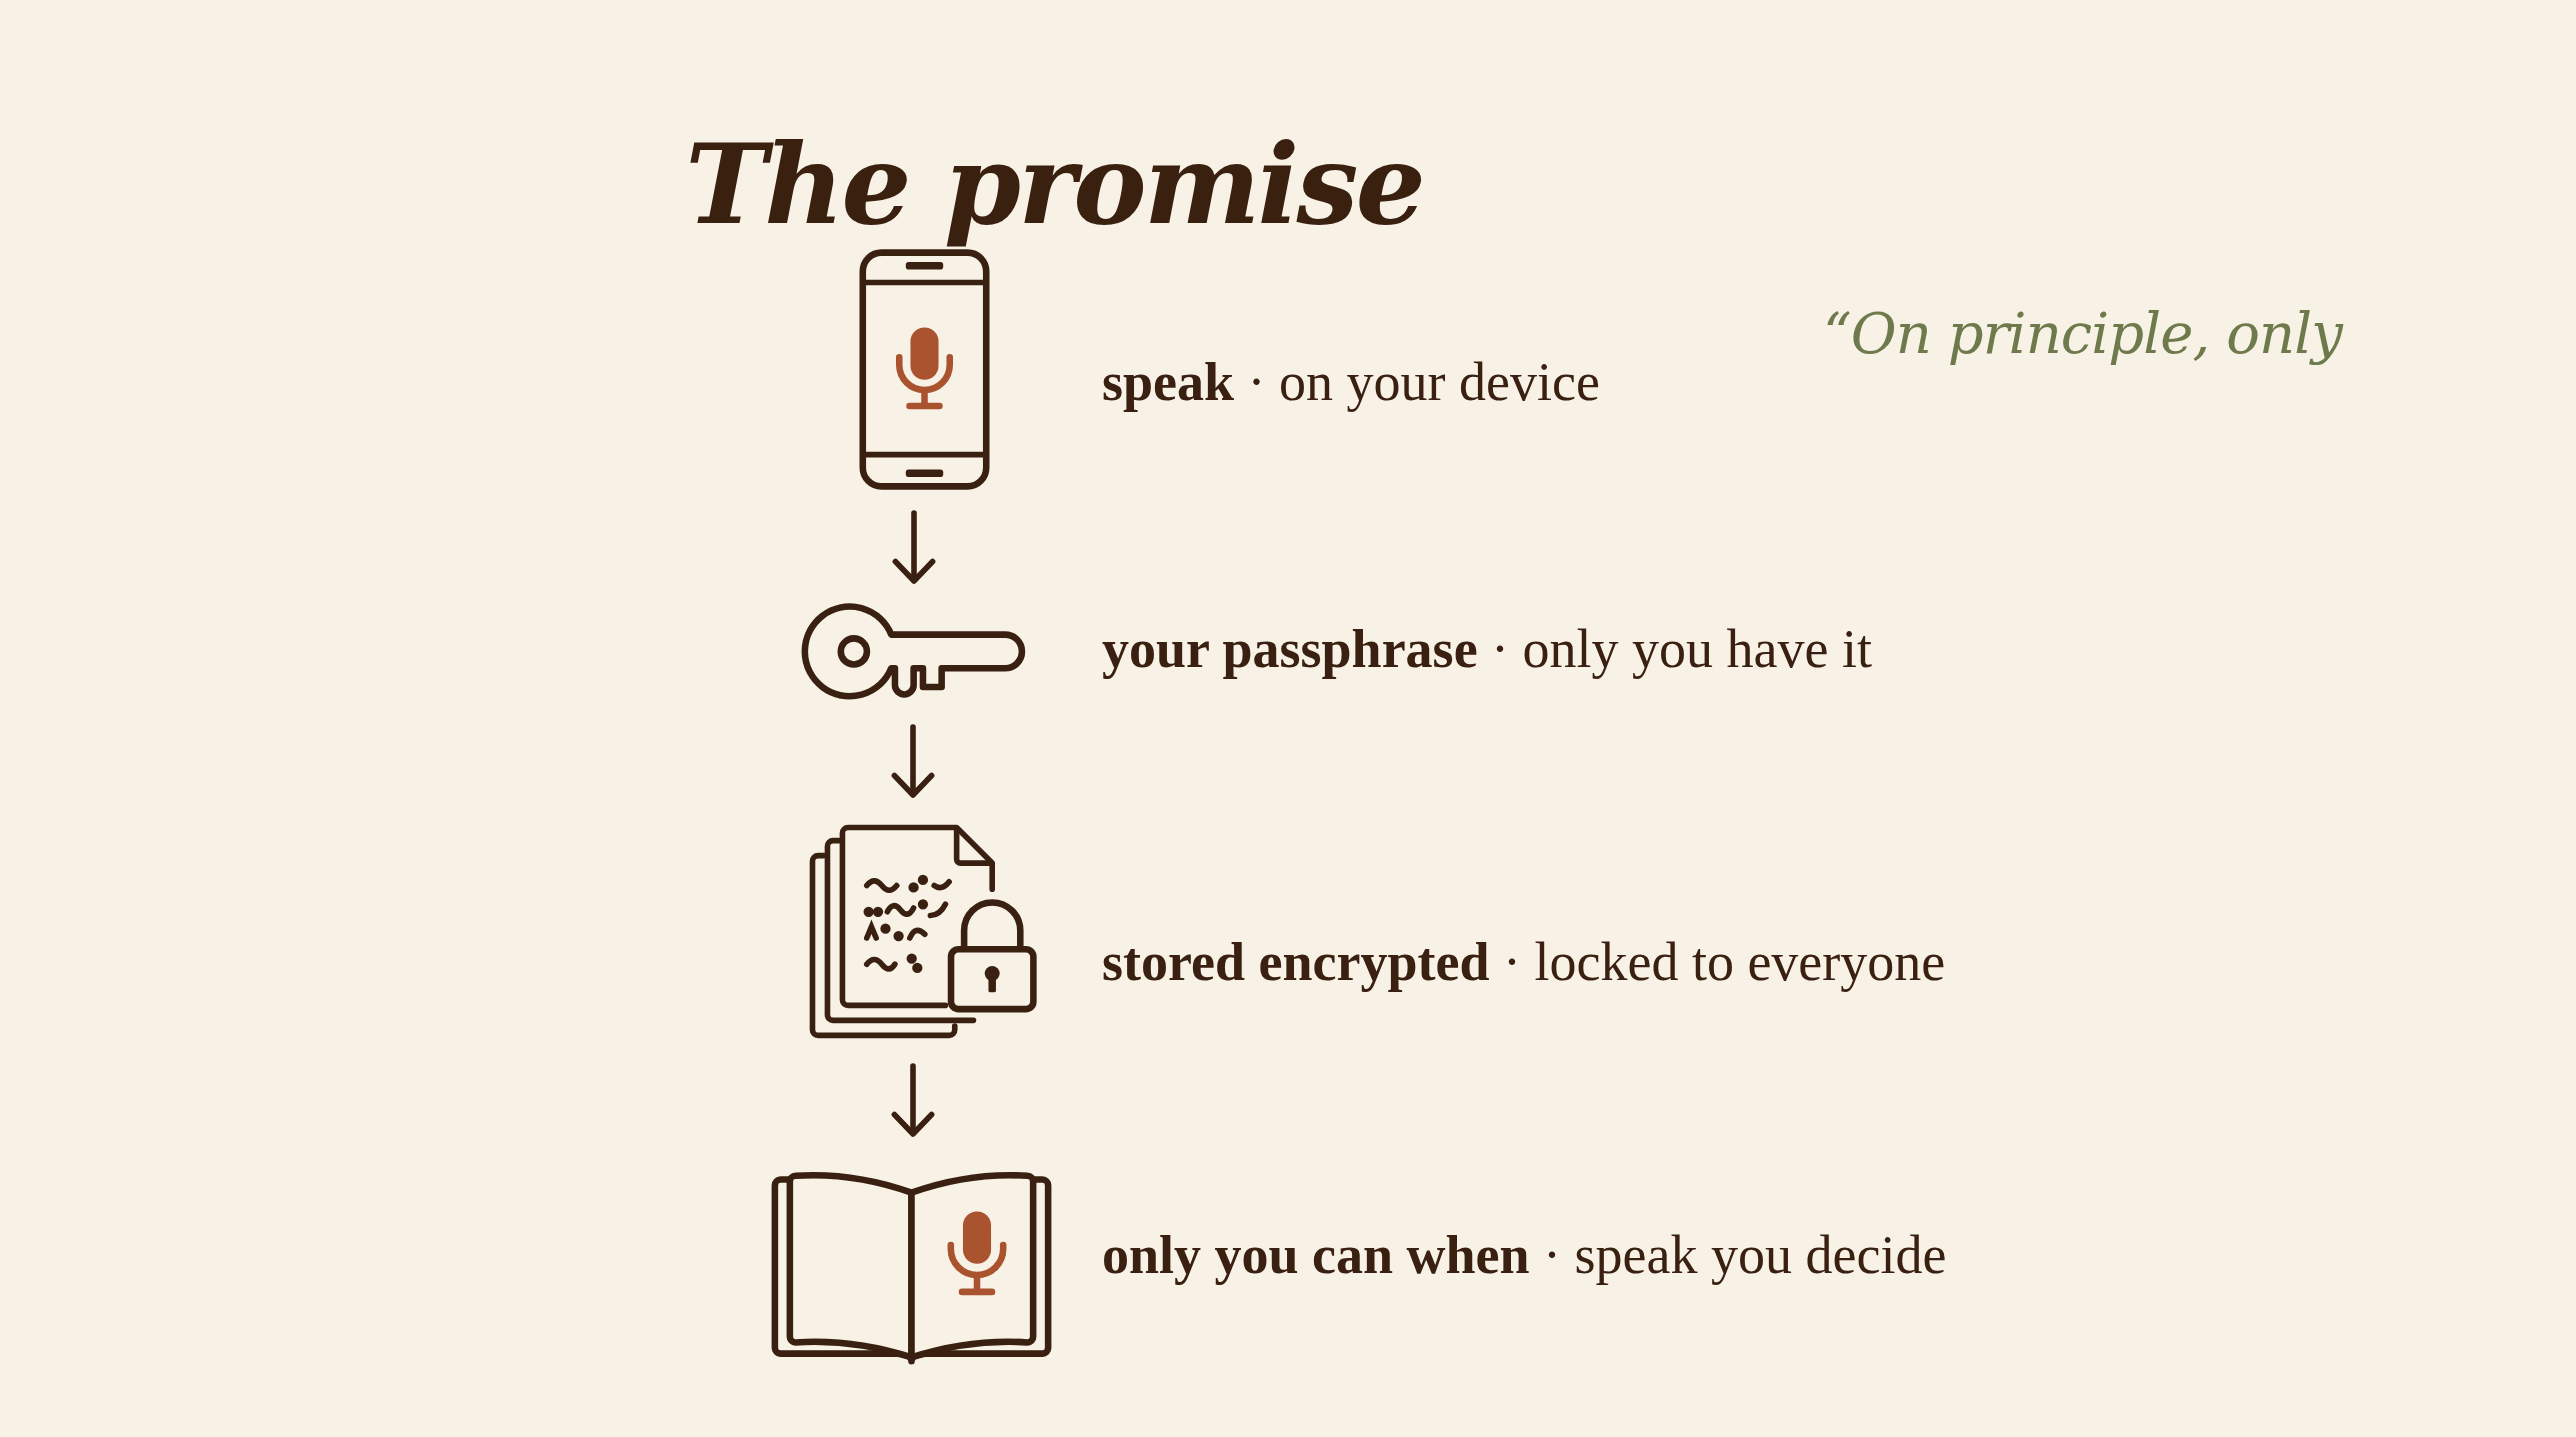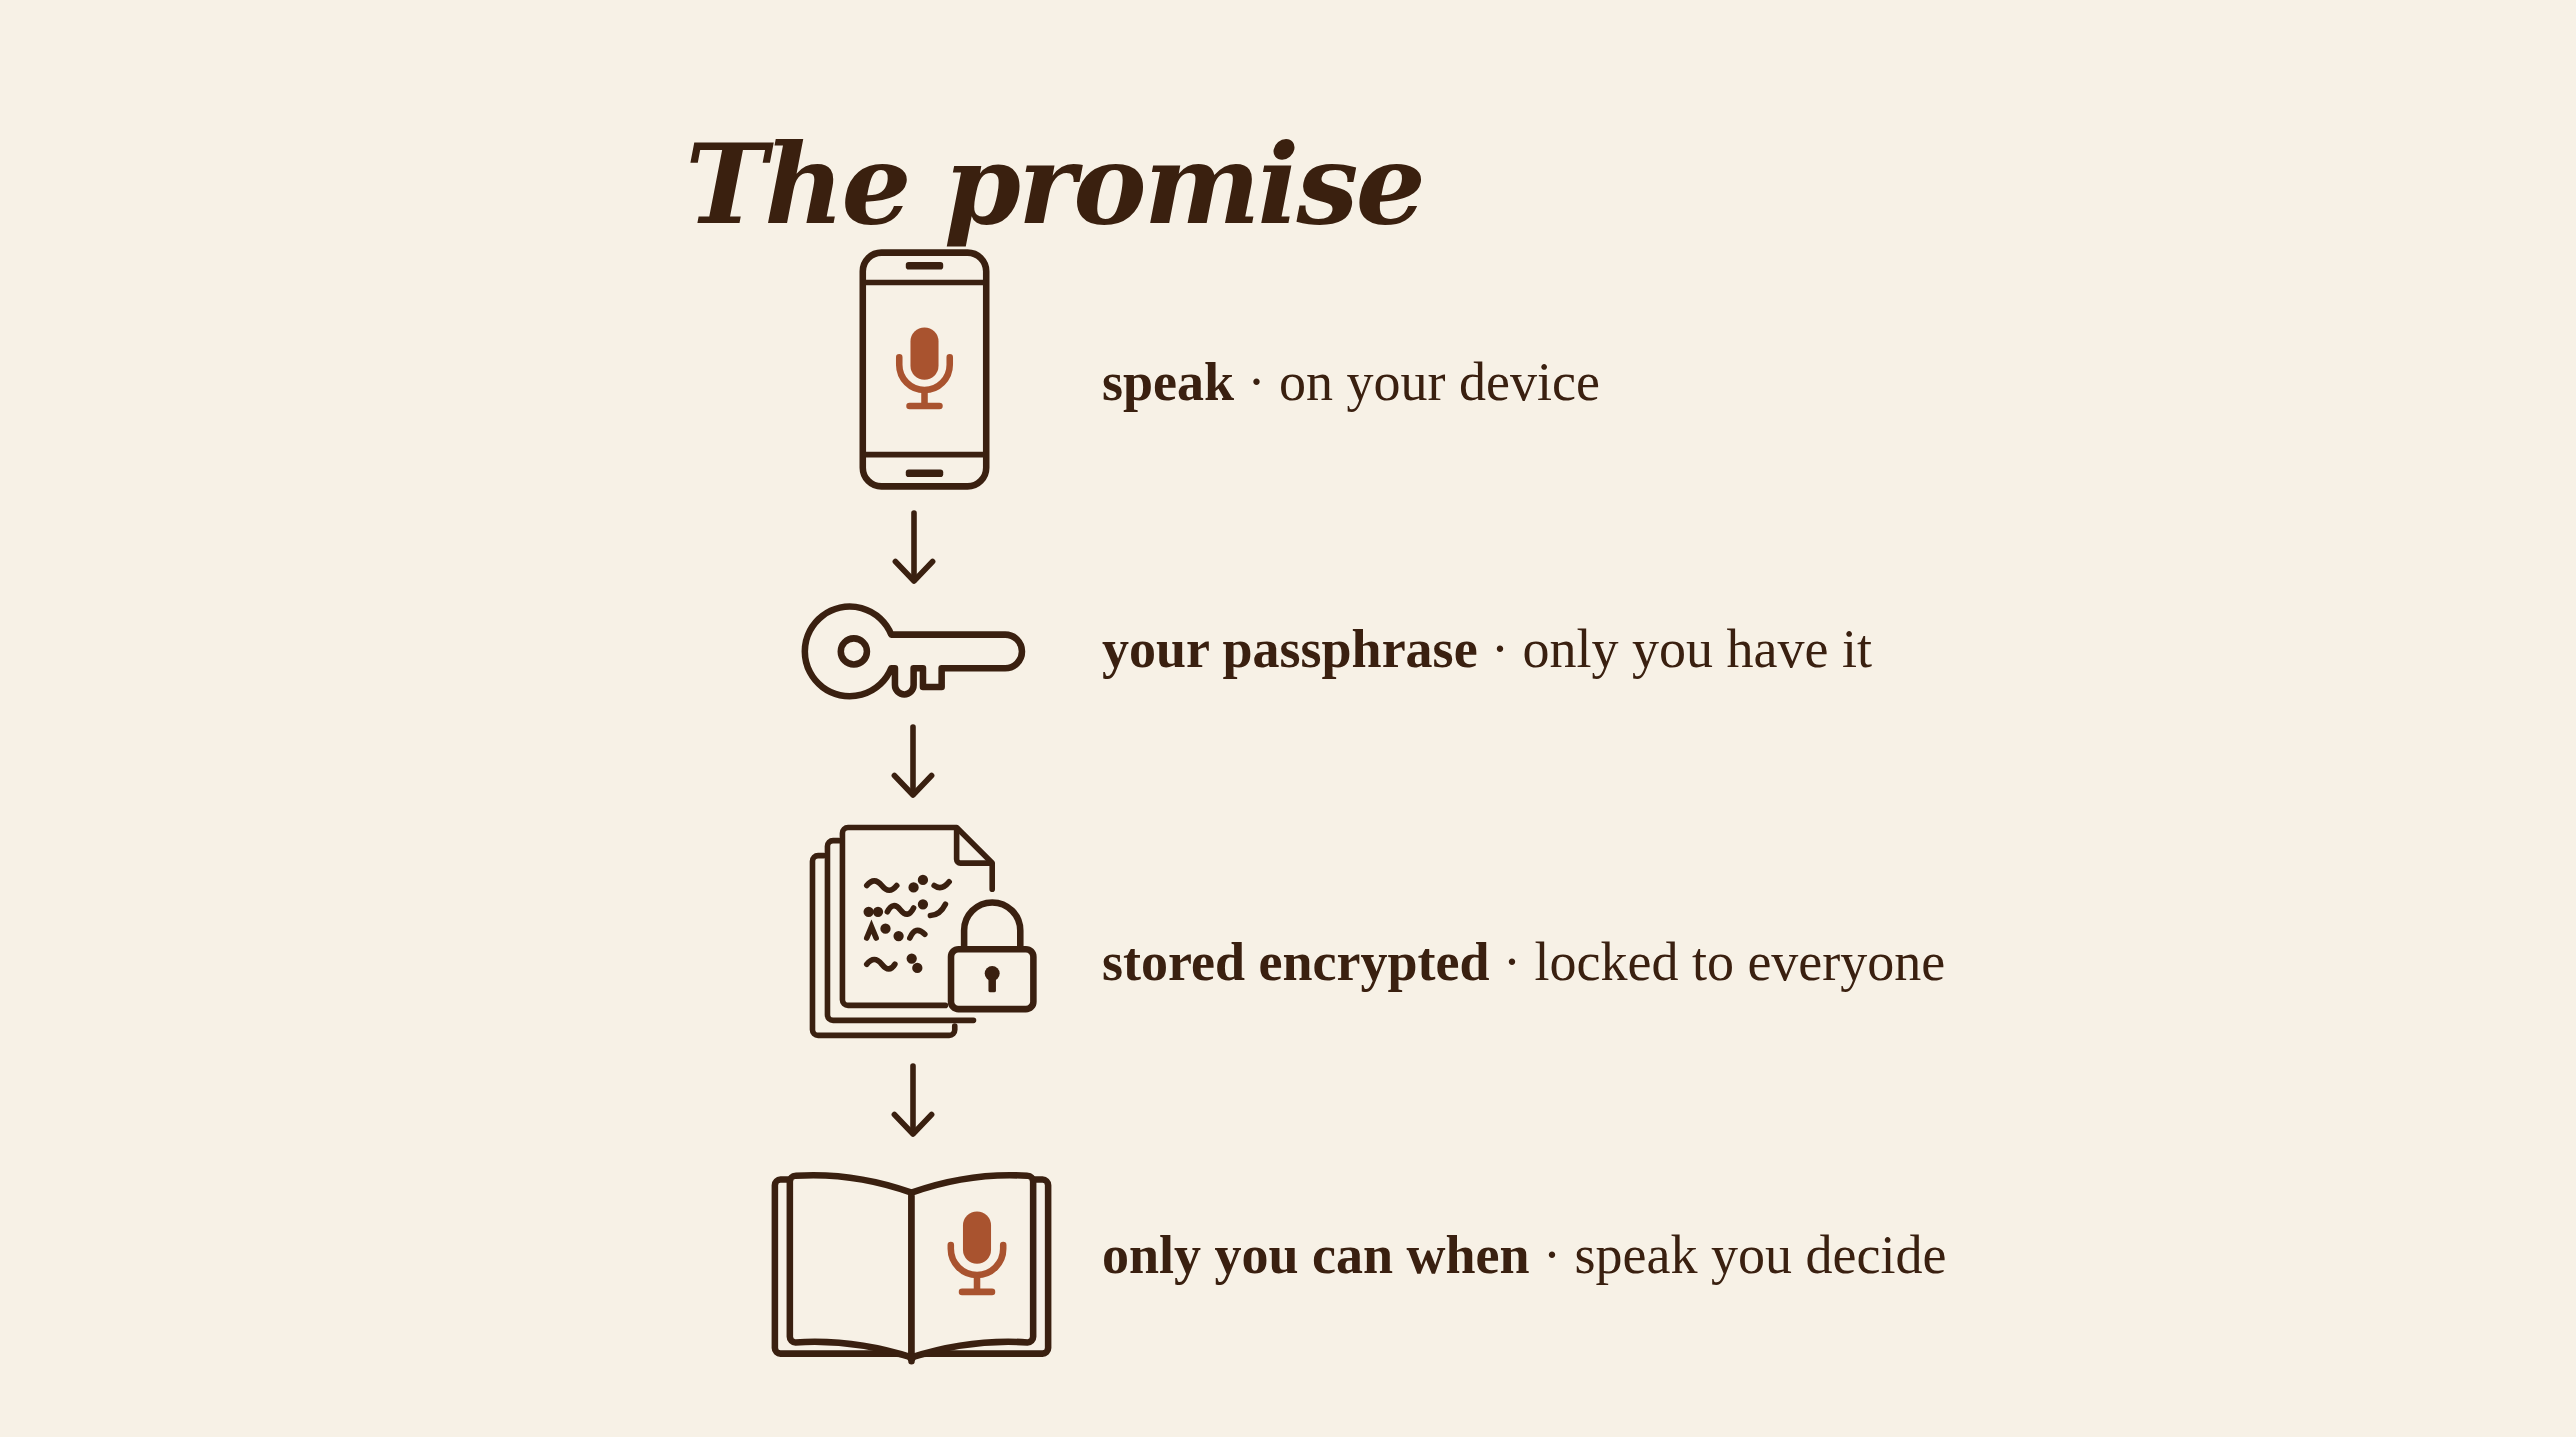--- a/index.html
+++ b/index.html
@@ -172,14 +172,15 @@
       <line x1="222" y1="124" x2="222" y2="140" stroke="#a9532f" stroke-width="7"></line>
       <line x1="206" y1="142" x2="238" y2="142" stroke="#a9532f" stroke-width="7" stroke-linecap="round"></line>
     </g>
   </svg>
 </div>
 <div class="row-text" style="top:1222px;">
   <span class="strong">only you can when</span><span> · </span><span>speak you decide</span>
 </div>
 
 <div class="quote">
+  <span>“On principle, only</span>
 </div>
 
 
 </body></html>

